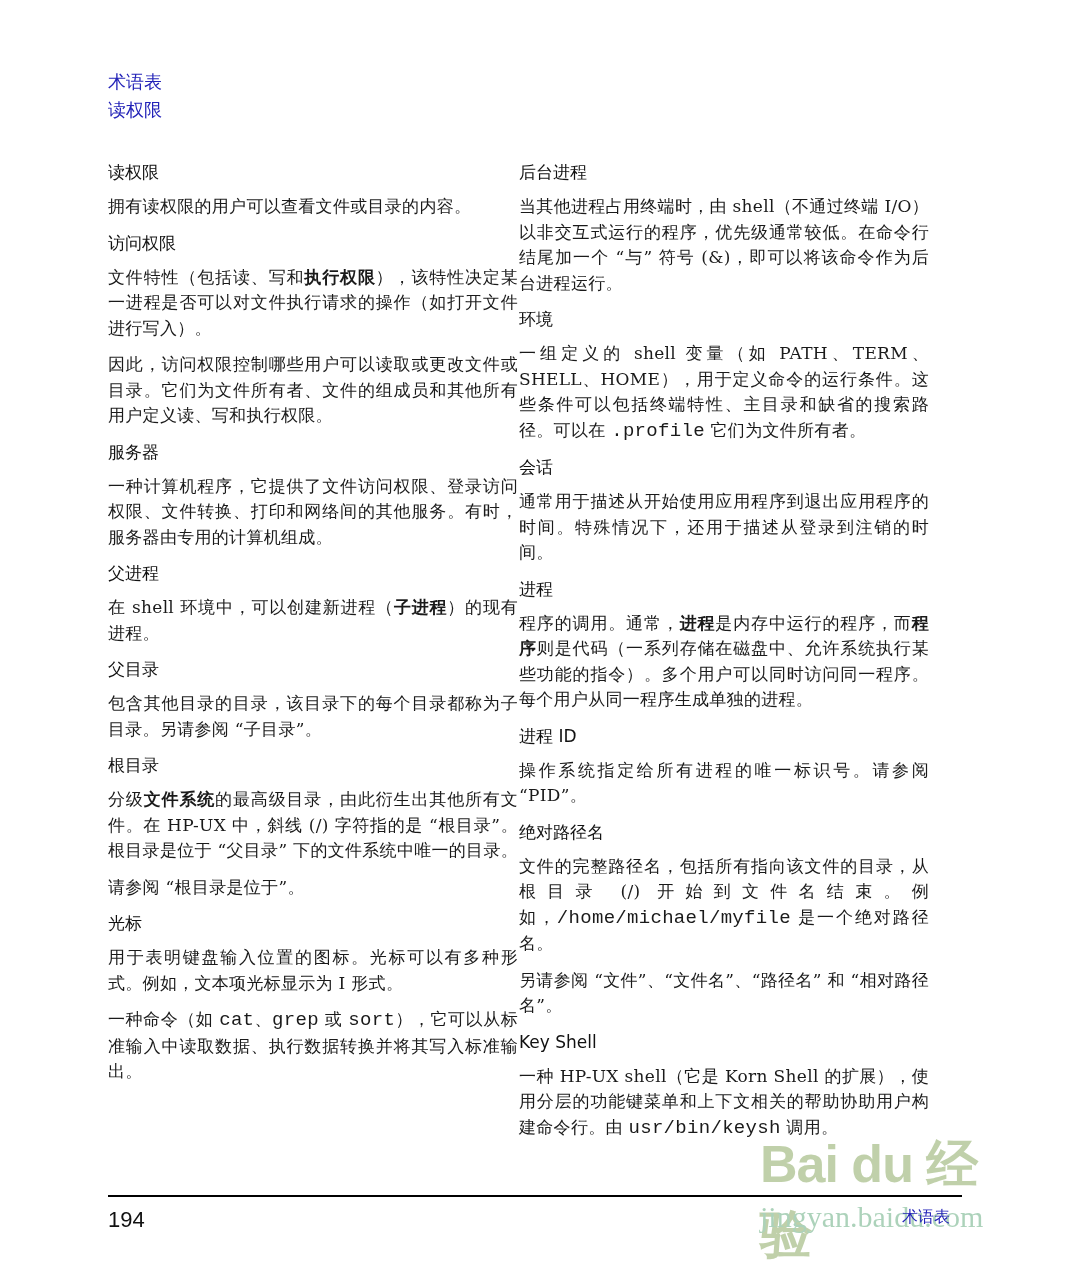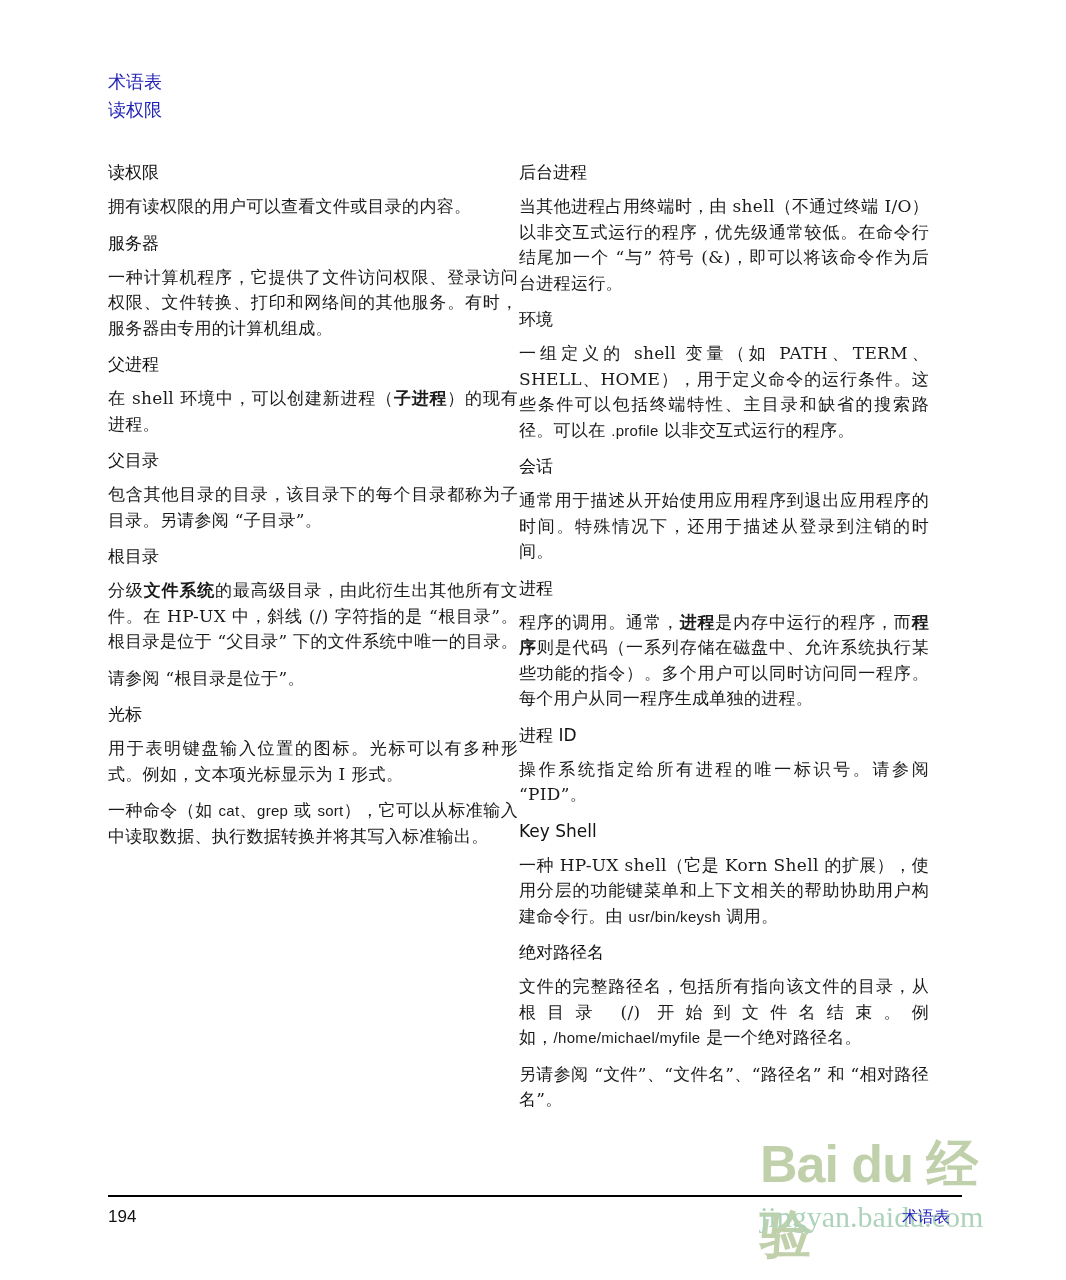--- a/index.html
+++ b/index.html
@@ -8,43 +8,48 @@
   .running-head { position: absolute; left: 108px; top: 68px; font-family: "DejaVu Sans", "Liberation Sans", sans-serif;
                   font-size: 18px; line-height: 28px; color: #2323b8; }
   .running-head div { cursor: pointer; }
   .col { position: absolute; top: 160px; width: 410px; }
   .col.left { left: 108px; }
   .col.right { left: 519px; }
   .term { font-family: "DejaVu Sans", "Liberation Sans", sans-serif; font-size: 17px; line-height: 24px;
           margin: 0 0 10px 0; color: #111; }
   .def { font-size: 17px; line-height: 25.5px; margin: 0 0 11px 0; text-align: justify; letter-spacing: 0.3px; }
   .def b { font-family: "DejaVu Sans", "Liberation Sans", sans-serif; font-weight: bold; }
-  .mono { font-family: Liberation Sans, sans-serif; font-size: 15px; }
+  .mono { font-family: Liberation Mono, monospace; font-size: 19px; }
   .footer-rule { position: absolute; left: 108px; top: 1195px; width: 854px; height: 2px; background: #000; }
   .page-num { position: absolute; left: 108px; top: 1207px; font-family: "Liberation Sans", sans-serif;
-              font-size: 17px; color: #111; }
+              font-size: 22px; color: #111; }
   .footer-link { position: absolute; left: 902px; top: 1207px; font-family: "DejaVu Sans", "Liberation Sans", sans-serif;
                  font-size: 16px; color: #2323b8; cursor: pointer; }
   .watermark { position: absolute; left: 760px; top: 1130px; width: 240px; height: 110px; opacity: 0.35; pointer-events: none; }
   .wm-big { position: absolute; left: 0; top: 0; font-family: "Liberation Sans", sans-serif; font-size: 52px;
             font-weight: bold; color: #4d7c0f; letter-spacing: -1px; }
   .wm-small { position: absolute; left: 0; top: 70px; font-family: Liberation Serif, serif; font-size: 30px; color: #15803d; }
 </style>
 </head>
 <body>
 
 <div class="running-head">
   <div>术语表</div>
   <div>读权限</div>
 </div>
 
 <div class="col left">
   <div>
     <div class="term">读权限</div>
     <p class="def">拥有读权限的用户可以查看文件或目录的内容。</p>
+  </div>
+  <div>
+    <div class="term">访问权限</div>
+    <p class="def"><span>文件特性（包括读、写和</span><b>执行权限</b><span>），该特性决定某一进程是否可以对文件执行请求的操作（如打开文件进行写入）。</span></p>
+    <p class="def">因此，访问权限控制哪些用户可以读取或更改文件或目录。它们为文件所有者、文件的组成员和其他所有用户定义读、写和执行权限。</p>
   </div>
   <div>
     <div class="term">服务器</div>
     <p class="def">一种计算机程序，它提供了文件访问权限、登录访问权限、文件转换、打印和网络间的其他服务。有时，服务器由专用的计算机组成。</p>
   </div>
   <div>
     <div class="term">父进程</div>
     <p class="def"><span>在 shell 环境中，可以创建新进程（</span><b>子进程</b><span>）的现有进程。</span></p>
   </div>
   <div>
@@ -67,42 +72,42 @@
   </div>
 </div>
 
 <div class="col right">
   <div>
     <div class="term">后台进程</div>
     <p class="def">当其他进程占用终端时，由 shell（不通过终端 I/O）以非交互式运行的程序，优先级通常较低。在命令行结尾加一个 “与” 符号 (&amp;)，即可以将该命令作为后台进程运行。</p>
   </div>
   <div>
     <div class="term">环境</div>
-    <p class="def"><span>一组定义的 shell 变量（如 PATH、TERM、SHELL、HOME），用于定义命令的运行条件。这些条件可以包括终端特性、主目录和缺省的搜索路径。可以在 </span><span class="mono">.profile</span><span> 以非交互式运行的程序。</span></p>
+    <p class="def"><span>一组定义的 shell 变量（如 PATH、TERM、SHELL、HOME），用于定义命令的运行条件。这些条件可以包括终端特性、主目录和缺省的搜索路径。可以在 </span><span class="mono">.profile</span><span> 它们为文件所有者。</span></p>
   </div>
   <div>
     <div class="term">会话</div>
     <p class="def">通常用于描述从开始使用应用程序到退出应用程序的时间。特殊情况下，还用于描述从登录到注销的时间。</p>
   </div>
   <div>
     <div class="term">进程</div>
     <p class="def"><span>程序的调用。通常，</span><b>进程</b><span>是内存中运行的程序，而</span><b>程序</b><span>则是代码（一系列存储在磁盘中、允许系统执行某些功能的指令）。多个用户可以同时访问同一程序。每个用户从同一程序生成单独的进程。</span></p>
   </div>
   <div>
     <div class="term">进程 ID</div>
     <p class="def">操作系统指定给所有进程的唯一标识号。请参阅 “PID”。</p>
   </div>
   <div>
-    <div class="term">Key Shell</div>
-    <p class="def"><span>一种 HP-UX shell（它是 Korn Shell 的扩展），使用分层的功能键菜单和上下文相关的帮助协助用户构建命令行。由 </span><span class="mono">usr/bin/keysh</span><span> 调用。</span></p>
-  </div>
-  <div>
     <div class="term">绝对路径名</div>
     <p class="def"><span>文件的完整路径名，包括所有指向该文件的目录，从根目录 (/) 开始到文件名结束。例如，</span><span class="mono">/home/michael/myfile</span><span> 是一个绝对路径名。</span></p>
     <p class="def">另请参阅 “文件”、“文件名”、“路径名” 和 “相对路径名”。</p>
+  </div>
+  <div>
+    <div class="term">Key Shell</div>
+    <p class="def"><span>一种 HP-UX shell（它是 Korn Shell 的扩展），使用分层的功能键菜单和上下文相关的帮助协助用户构建命令行。由 </span><span class="mono">usr/bin/keysh</span><span> 调用。</span></p>
   </div>
 </div>
 
 <div class="watermark">
   <div class="wm-big">Bai du 经验</div>
   <div class="wm-small">jingyan.baidu.com</div>
 </div>
 
 <div class="footer-rule"></div>
 <div class="page-num">194</div>

